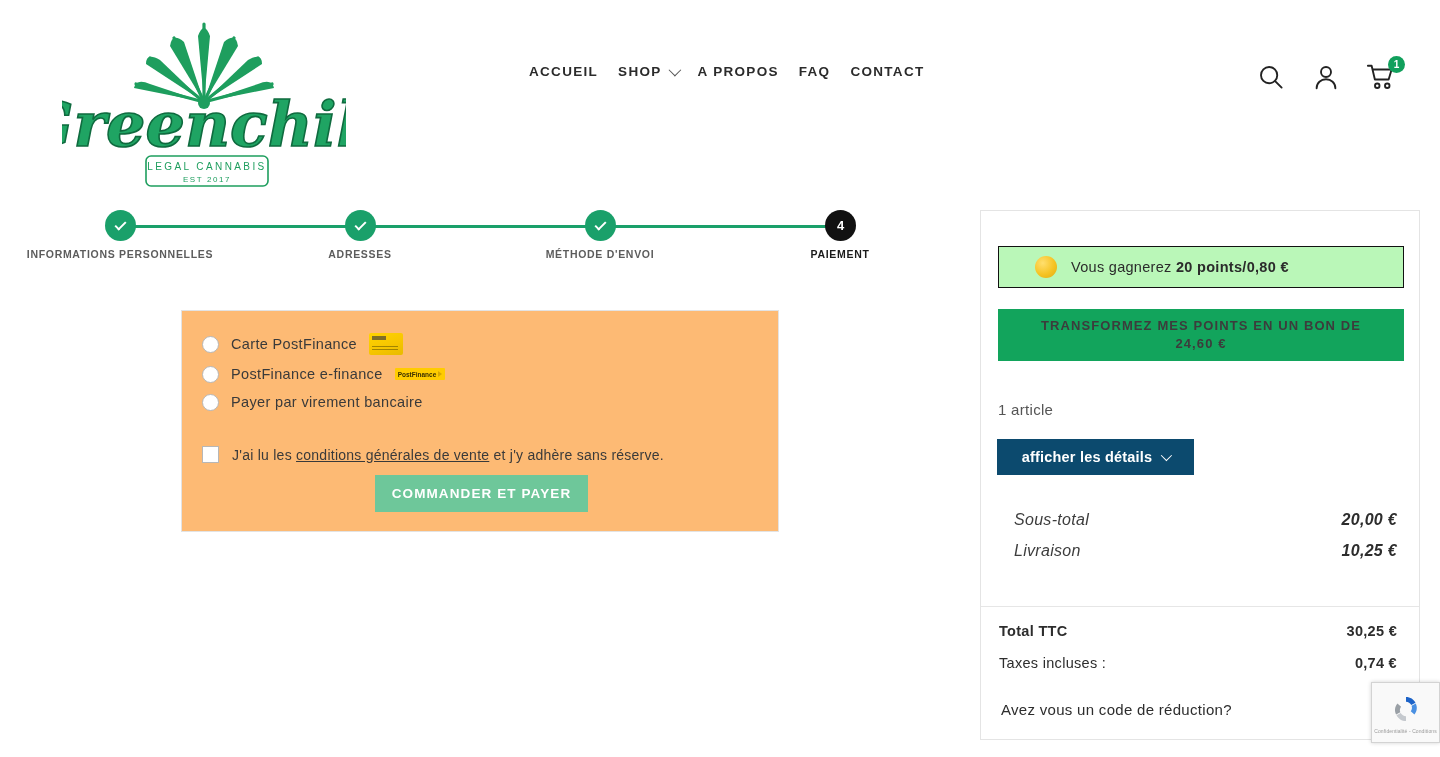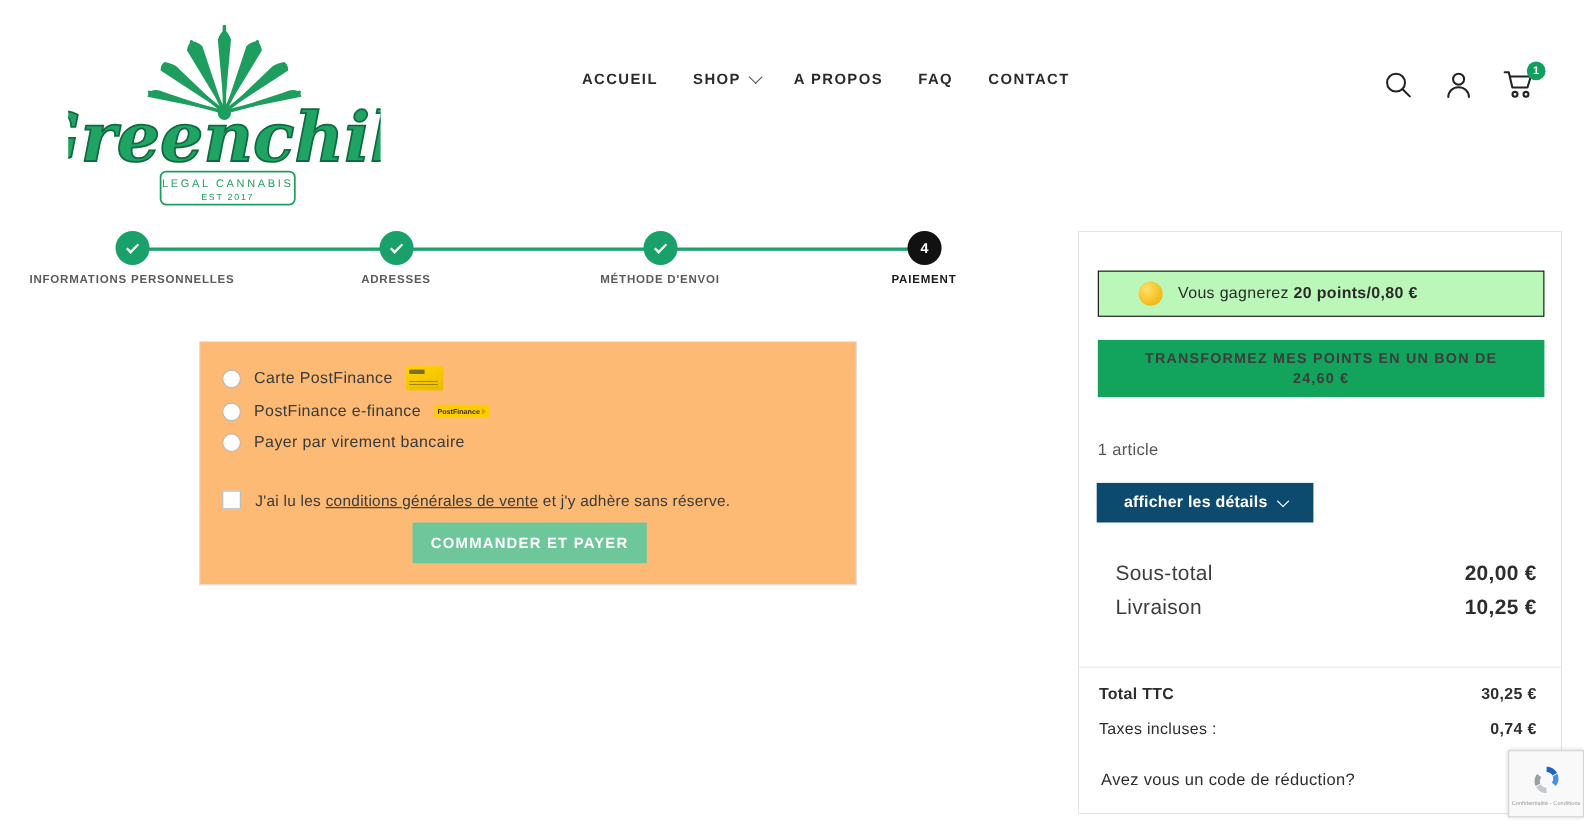--- a/index.html
+++ b/index.html
@@ -22,21 +22,21 @@
     left: 62px; top: 6px;
     width: 284px; height: 186px;
   }
   .logo svg { display: block; width: 100%; height: 100%; }
 
   .main-nav {
     position: absolute;
     left: 529px; top: 64px;
     display: flex;
     align-items: flex-start;
-    gap: 32px;
+    gap: 20px;
   }
   .nav-item {
     font-size: 13.5px;
     letter-spacing: 1.3px;
     font-weight: 600;
     color: #2b2b2b;
     text-decoration: none;
     display: flex;
     align-items: center;
     gap: 7px;
@@ -303,23 +303,24 @@
     border-right: 1.6px solid #fff;
     border-bottom: 1.6px solid #fff;
     transform: rotate(45deg) translateY(-2px);
   }
 
   .sum-row {
     position: absolute;
     left: 33px; right: 22px;
     display: flex;
     justify-content: space-between;
-    font-size: 19px;
+    font-size: 16px;
     color: #3d3d3d;
     letter-spacing: 0.3px;
+    font-style: italic;
   }
   .sum-row .val { font-weight: 700; color: #2d2d2d; }
   .row-subtotal { top: 300px; }
   .row-shipping { top: 331px; }
 
   .divider {
     position: absolute;
     left: 0; right: 0;
     height: 1px;
     background: #e6e6e6;

